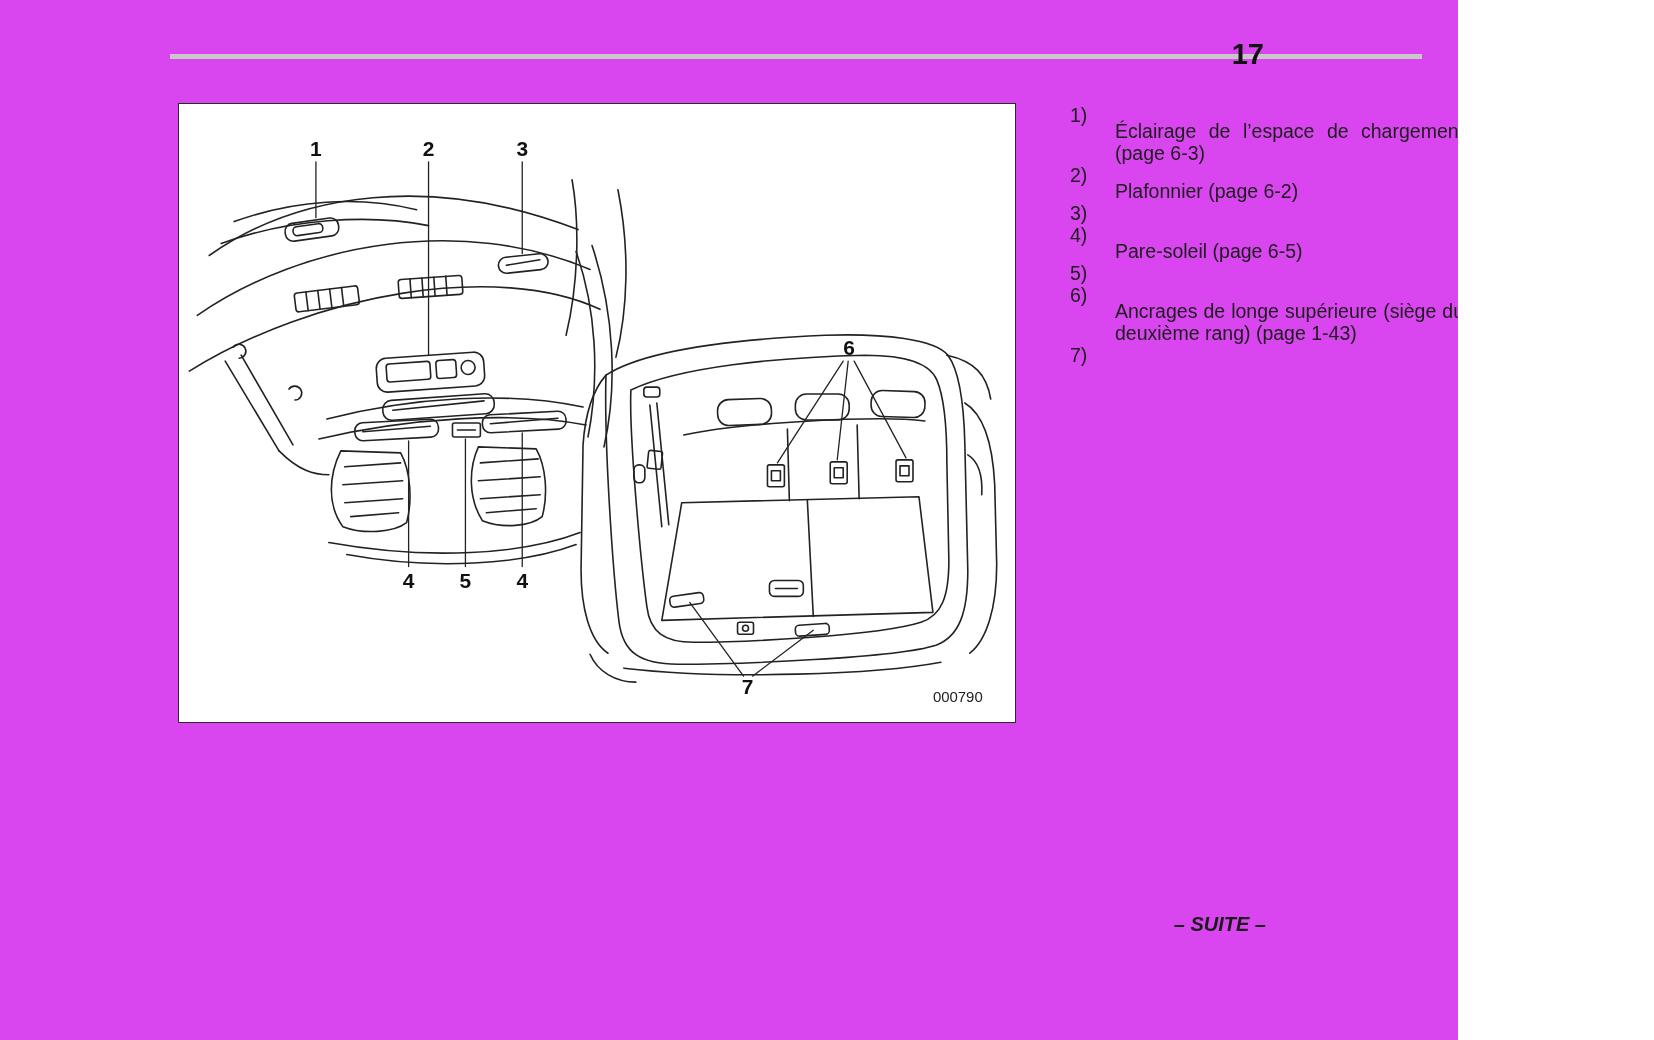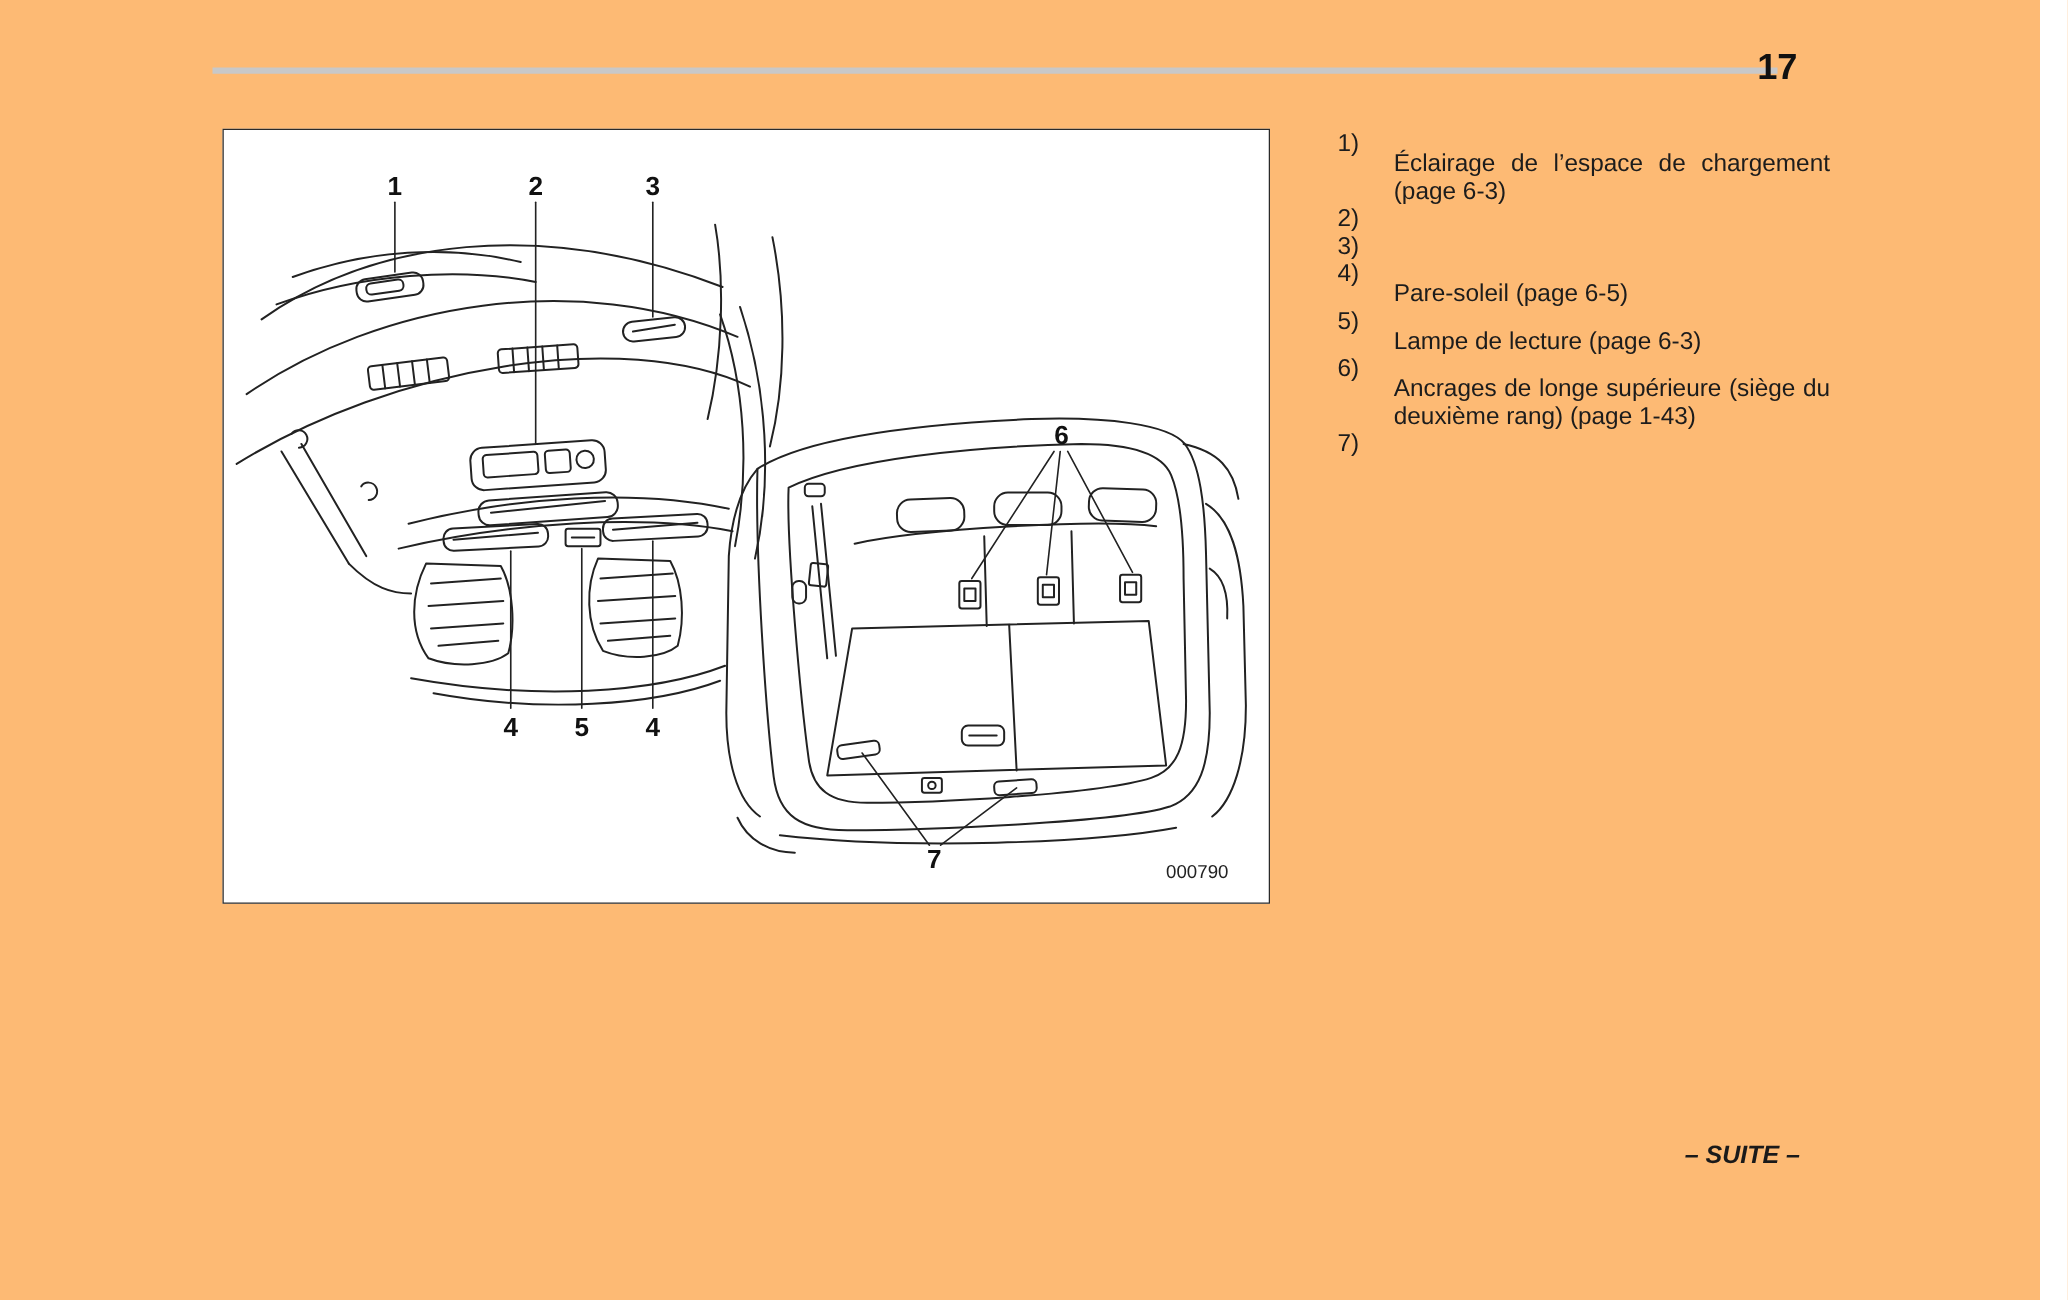--- a/index.html
+++ b/index.html
@@ -1,17 +1,17 @@
 <!DOCTYPE html>
 <html><head>
 <meta charset="utf-8">
 <style>
   html,body{margin:0;padding:0;background:#ffffff;}
   .page{
-    position:relative;width:1632px;height:1040px;background:#fdba74;
+    position:relative;width:1458px;height:1040px;background:#d946ef;
     font-family:"Liberation Sans", sans-serif;color:#1a1a1a;overflow:hidden;
   }
   .header-rule{
     position:absolute;left:170px;top:54px;width:1252px;height:5px;
     background:#c8c8c8;
   }
   .page-number{
     position:absolute;top:38px;right:194px;
     font-size:29px;font-weight:bold;color:#111;
   }
@@ -218,31 +218,31 @@
     </svg>
   </div>
 
   <div class="legend">
     <div class="legend-row">
       <span class="legend-num">1)</span>
       <span class="legend-text">Éclairage de l’espace de chargement (page 6-3)</span>
     </div>
     <div class="legend-row">
       <span class="legend-num">2)</span>
+      <span class="legend-text">Plafonnier (page 6-2)</span>
     </div>
     <div class="legend-row">
       <span class="legend-num">3)</span>
     </div>
     <div class="legend-row">
       <span class="legend-num">4)</span>
       <span class="legend-text">Pare-soleil (page 6-5)</span>
     </div>
     <div class="legend-row">
       <span class="legend-num">5)</span>
-      <span class="legend-text">Lampe de lecture (page 6-3)</span>
     </div>
     <div class="legend-row">
       <span class="legend-num">6)</span>
       <span class="legend-text">Ancrages de longe supérieure (siège du deuxième rang) (page 1-43)</span>
     </div>
     <div class="legend-row">
       <span class="legend-num">7)</span>
     </div>
   </div>
 

